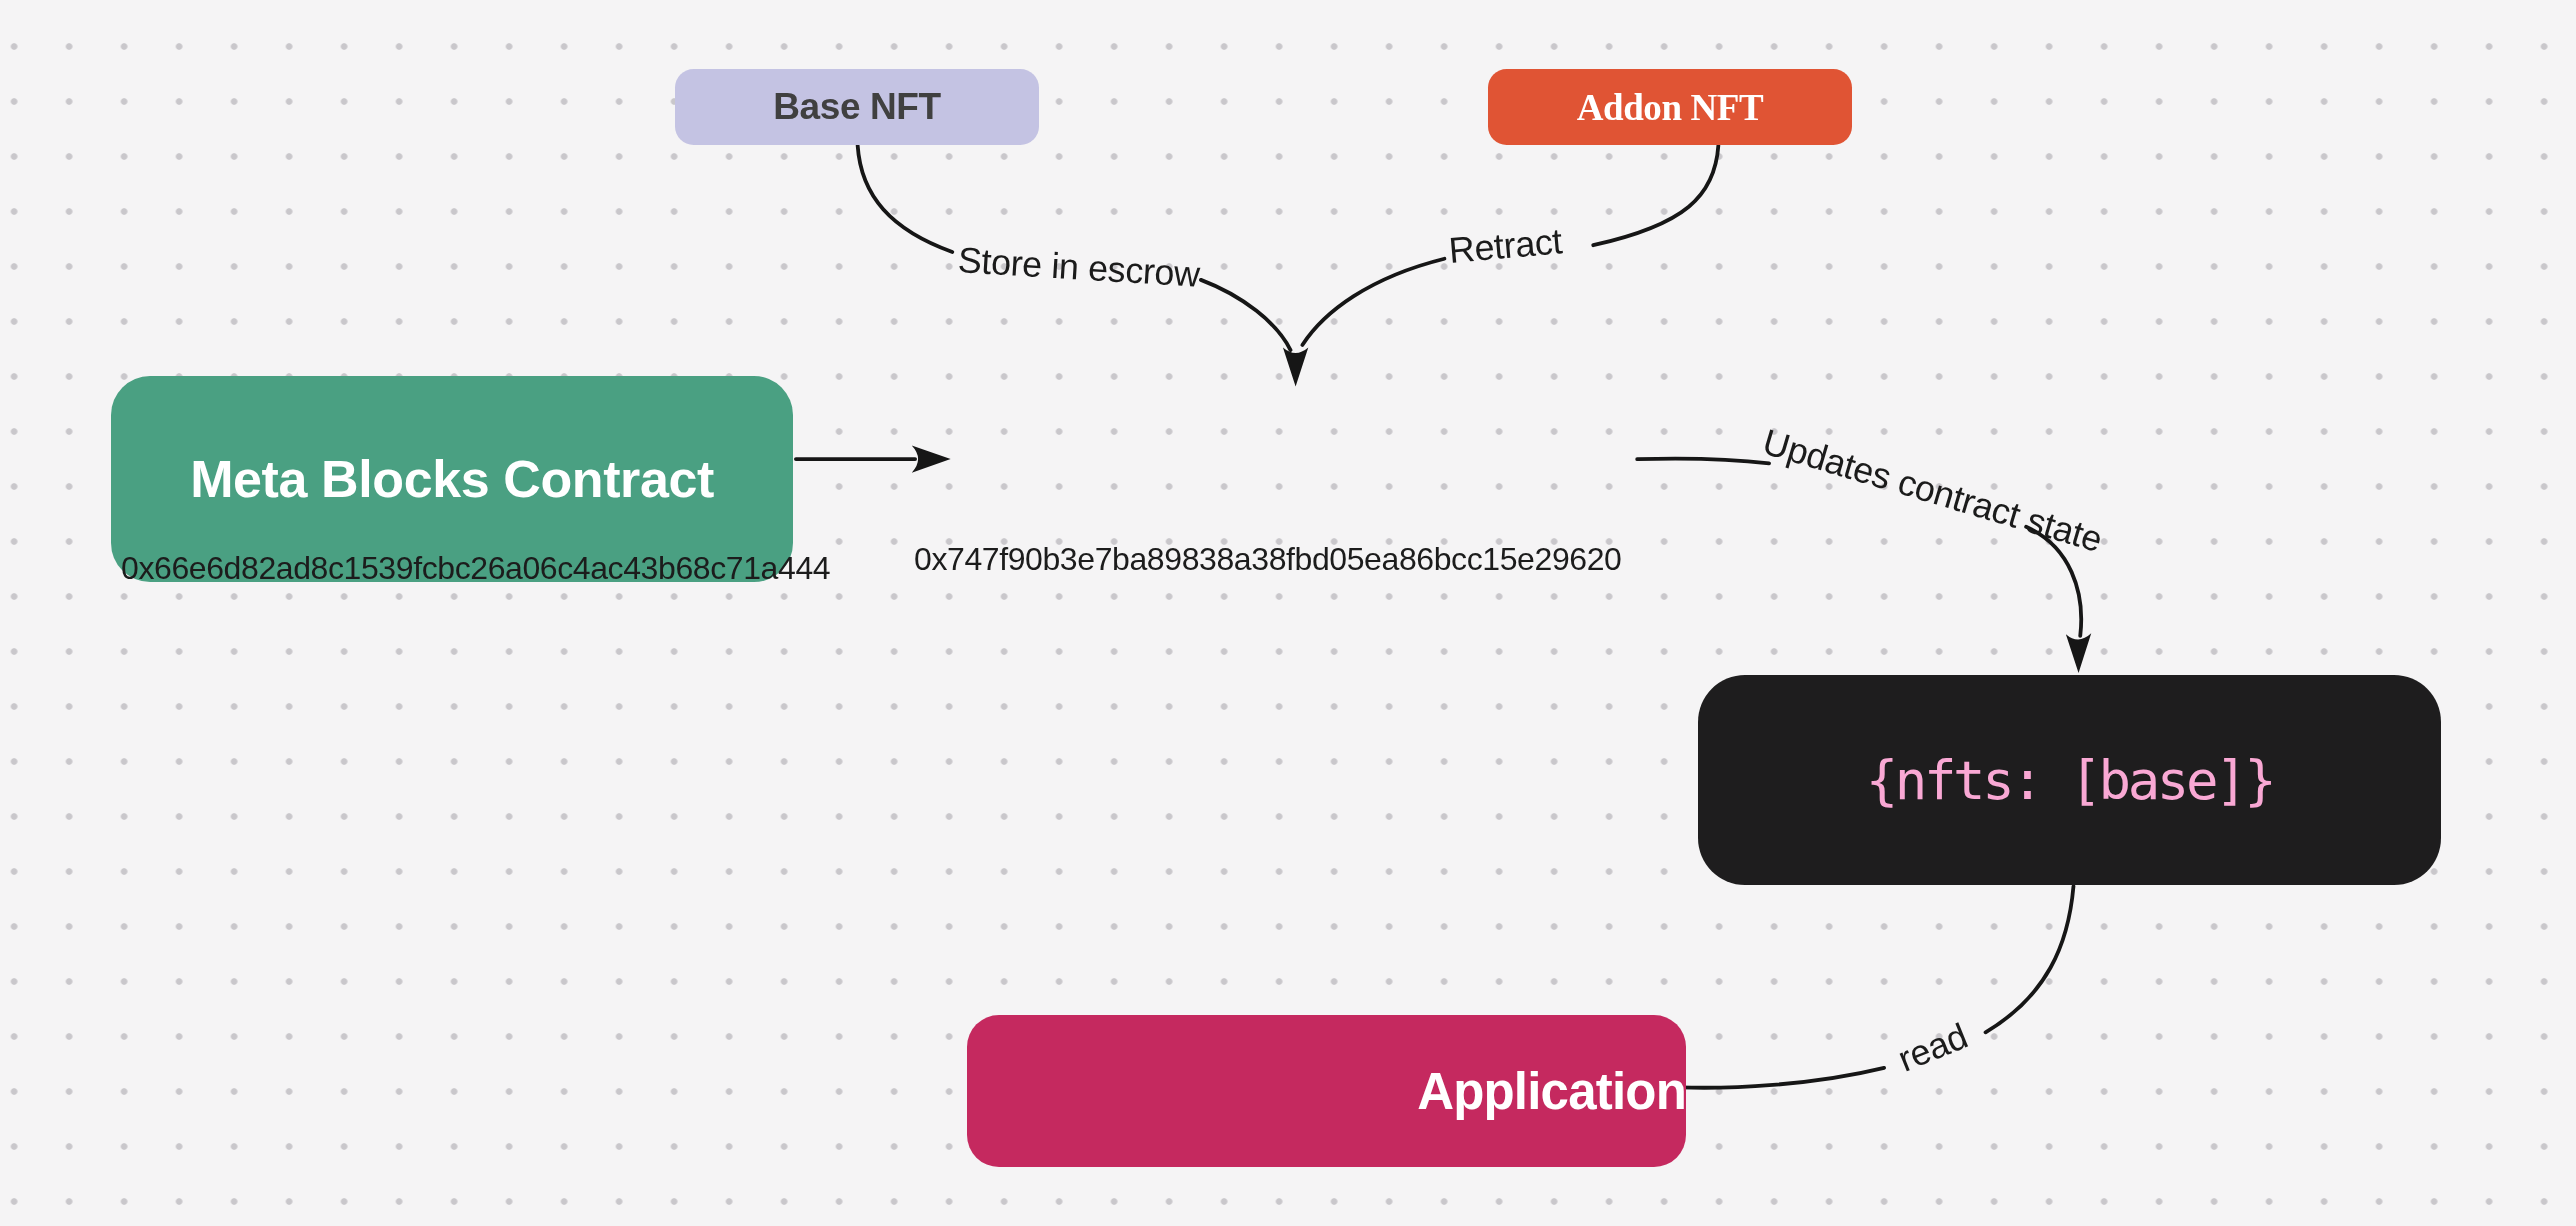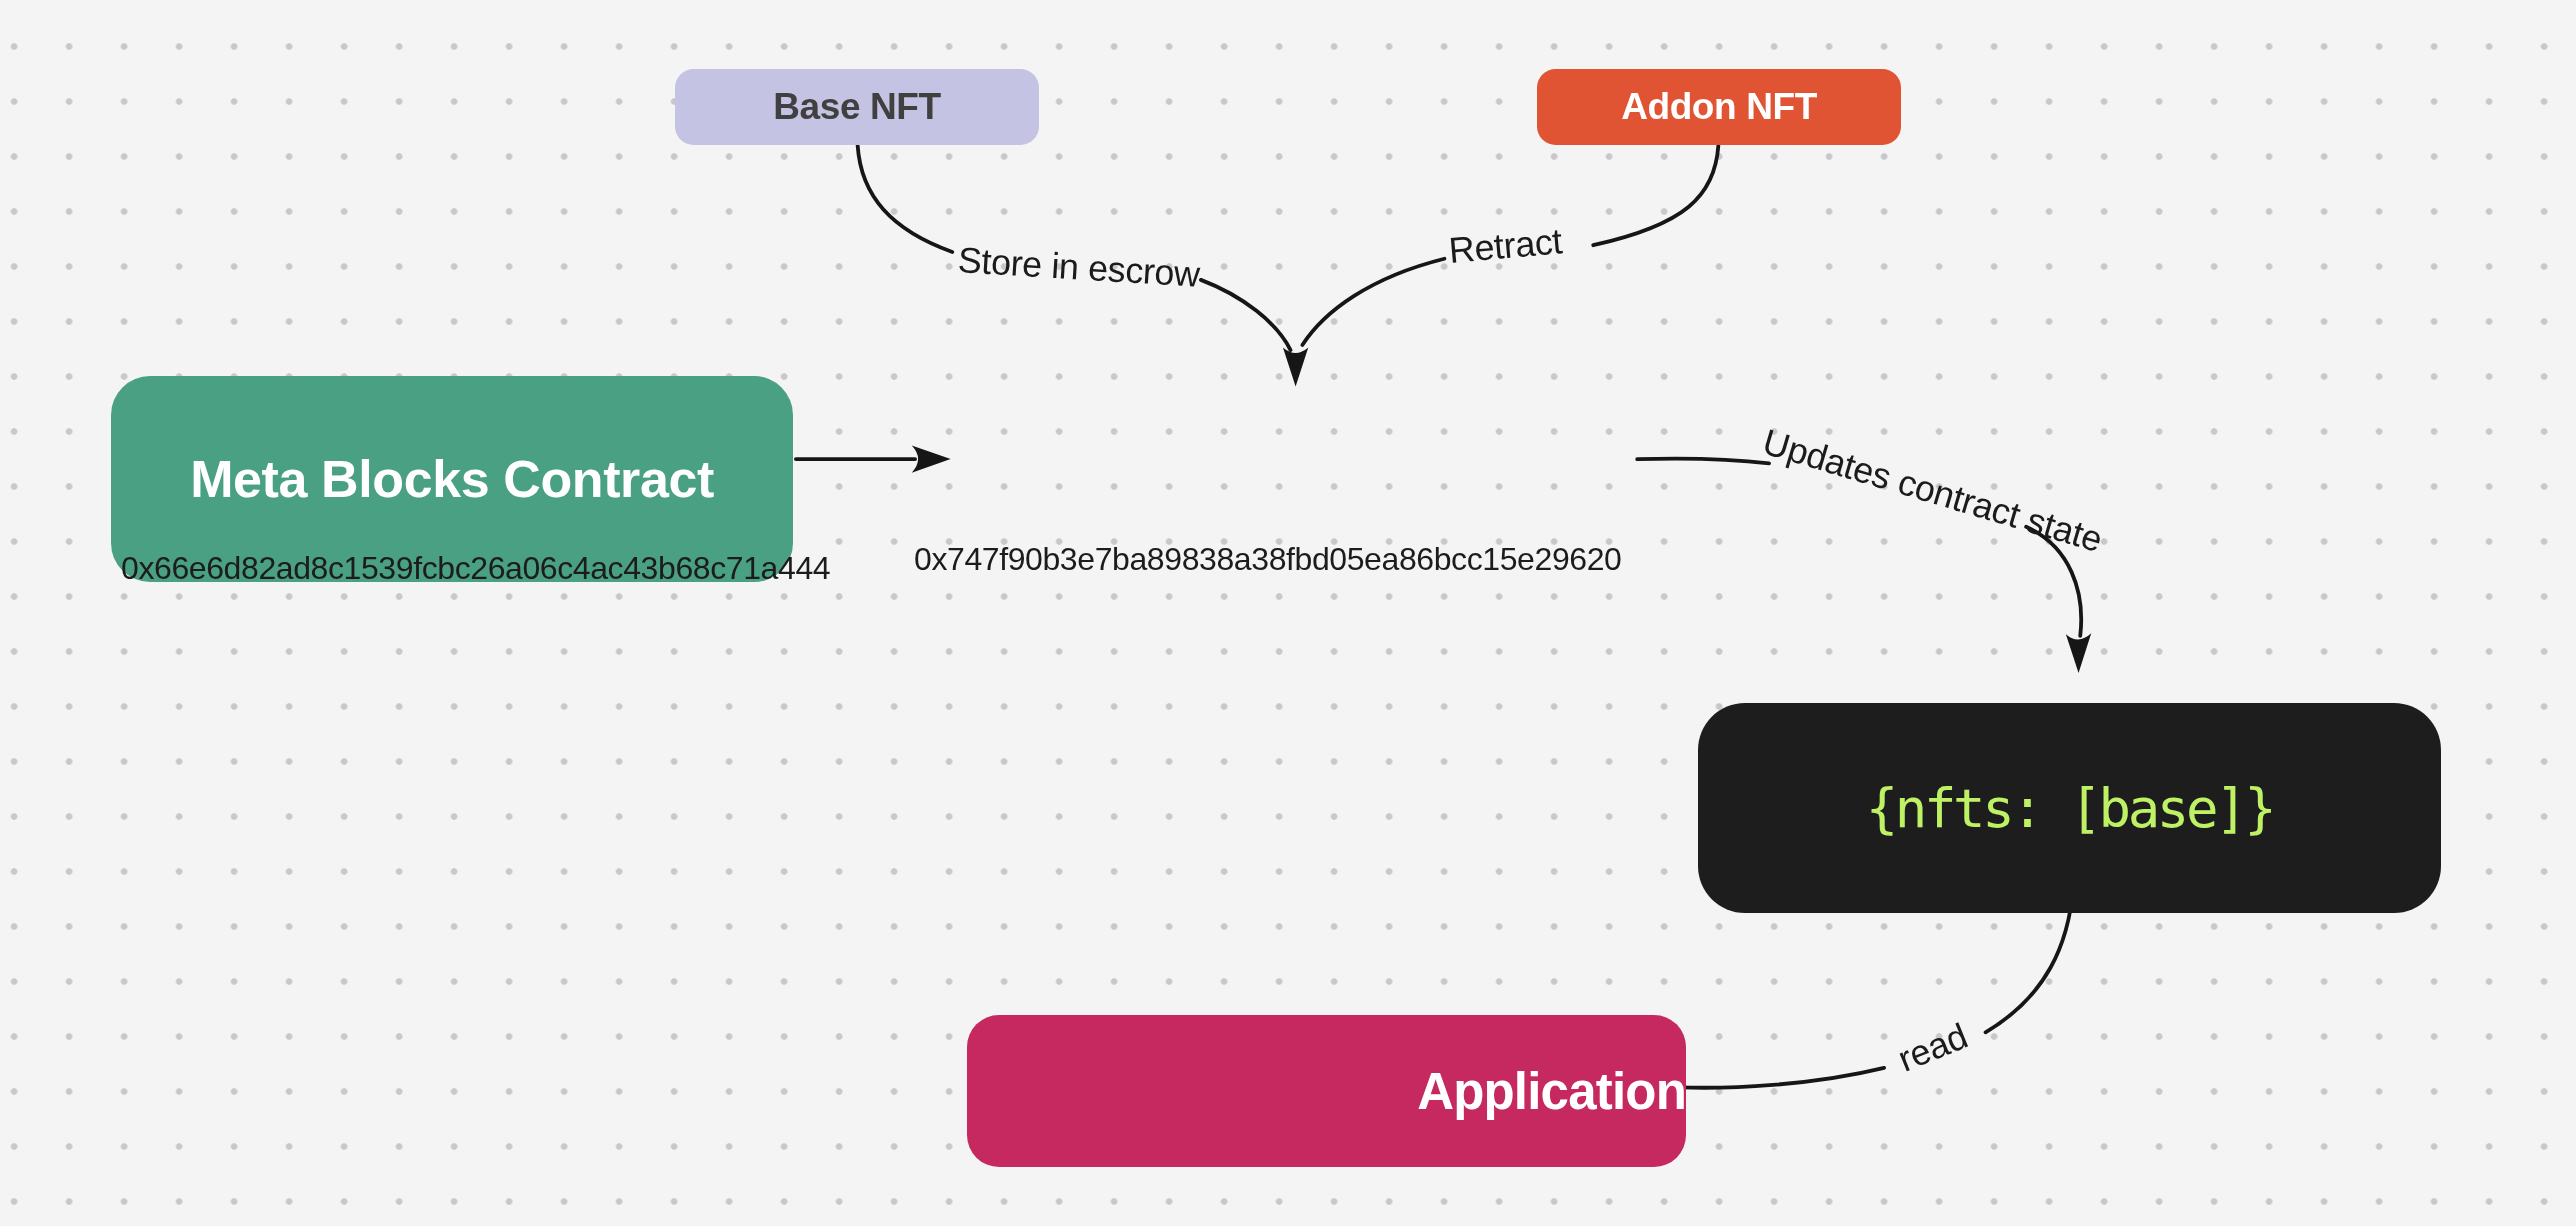--- a/index.html
+++ b/index.html
@@ -15,21 +15,21 @@
   }
   .edges{position:absolute;left:0;top:0;width:2576px;height:1226px;}
   .edges path.line{fill:none;stroke:#161616;stroke-width:4.5;stroke-linecap:round;}
   .edges path.head{fill:#161616;stroke:none;}
   .node{
     position:absolute;display:flex;align-items:center;justify-content:center;
     color:#fff;font-weight:bold;white-space:nowrap;letter-spacing:-0.4px;
   }
   .node-small{width:364px;height:76px;border-radius:18.6px;font-size:37px;}
   .node-base{left:675px;top:69px;}
-  .node-addon{left:1537px;top:69px;}
+  .node-addon{left:1488px;top:69px;font-family:Liberation Serif, serif;}
   .node-meta{left:111px;top:376px;width:682px;height:206px;border-radius:39px;font-size:52px;}
   .node-avatars{left:952px;top:386px;width:687px;height:149px;border-radius:39px;font-size:52px;}
   .node-state{left:1698px;top:675px;width:743px;height:210px;border-radius:47px;
     font-family:"DejaVu Sans Mono",monospace;font-weight:normal;font-size:54px;letter-spacing:-3.4px;}
   .node-application{left:967px;top:1015px;width:719px;height:152px;border-radius:32px;font-size:51px;letter-spacing:-0.8px;justify-content:flex-end;}
   .address{
     position:absolute;font-size:32px;letter-spacing:-0.4px;color:#1c1c1c;white-space:nowrap;
   }
   .addr-meta{left:121px;top:550px;text-align:center;}
   .addr-avatars{left:914px;top:541px;}
@@ -76,21 +76,21 @@
     <span>Addon NFT</span>
   </div>
 
   <div class="node node-meta" style="background-color: rgb(74, 160, 130); color: rgb(255, 255, 255);">
     <span>Meta Blocks Contract</span>
   </div>
   <div class="address addr-meta">0x66e6d82ad8c1539fcbc26a06c4ac43b68c71a444</div>
 
   <div class="address addr-avatars">0x747f90b3e7ba89838a38fbd05ea86bcc15e29620</div>
 
-  <div class="node node-state" style="background-color: rgb(30, 29, 30); color: #bef264; margin-top: 28px;">
+  <div class="node node-state" style="background-color: rgb(30, 29, 30); color: #f9a8d4;">
     <span>{nfts: [base]}</span>
   </div>
 
   <div class="node node-application" style="background-color: rgb(197, 41, 95); color: rgb(255, 255, 255);">
     <span>Application</span>
   </div>
 
   <div class="edge-label lbl-store">Store in escrow</div>
   <div class="edge-label lbl-retract">Retract</div>
   <div class="edge-label lbl-updates">Updates contract state</div>

